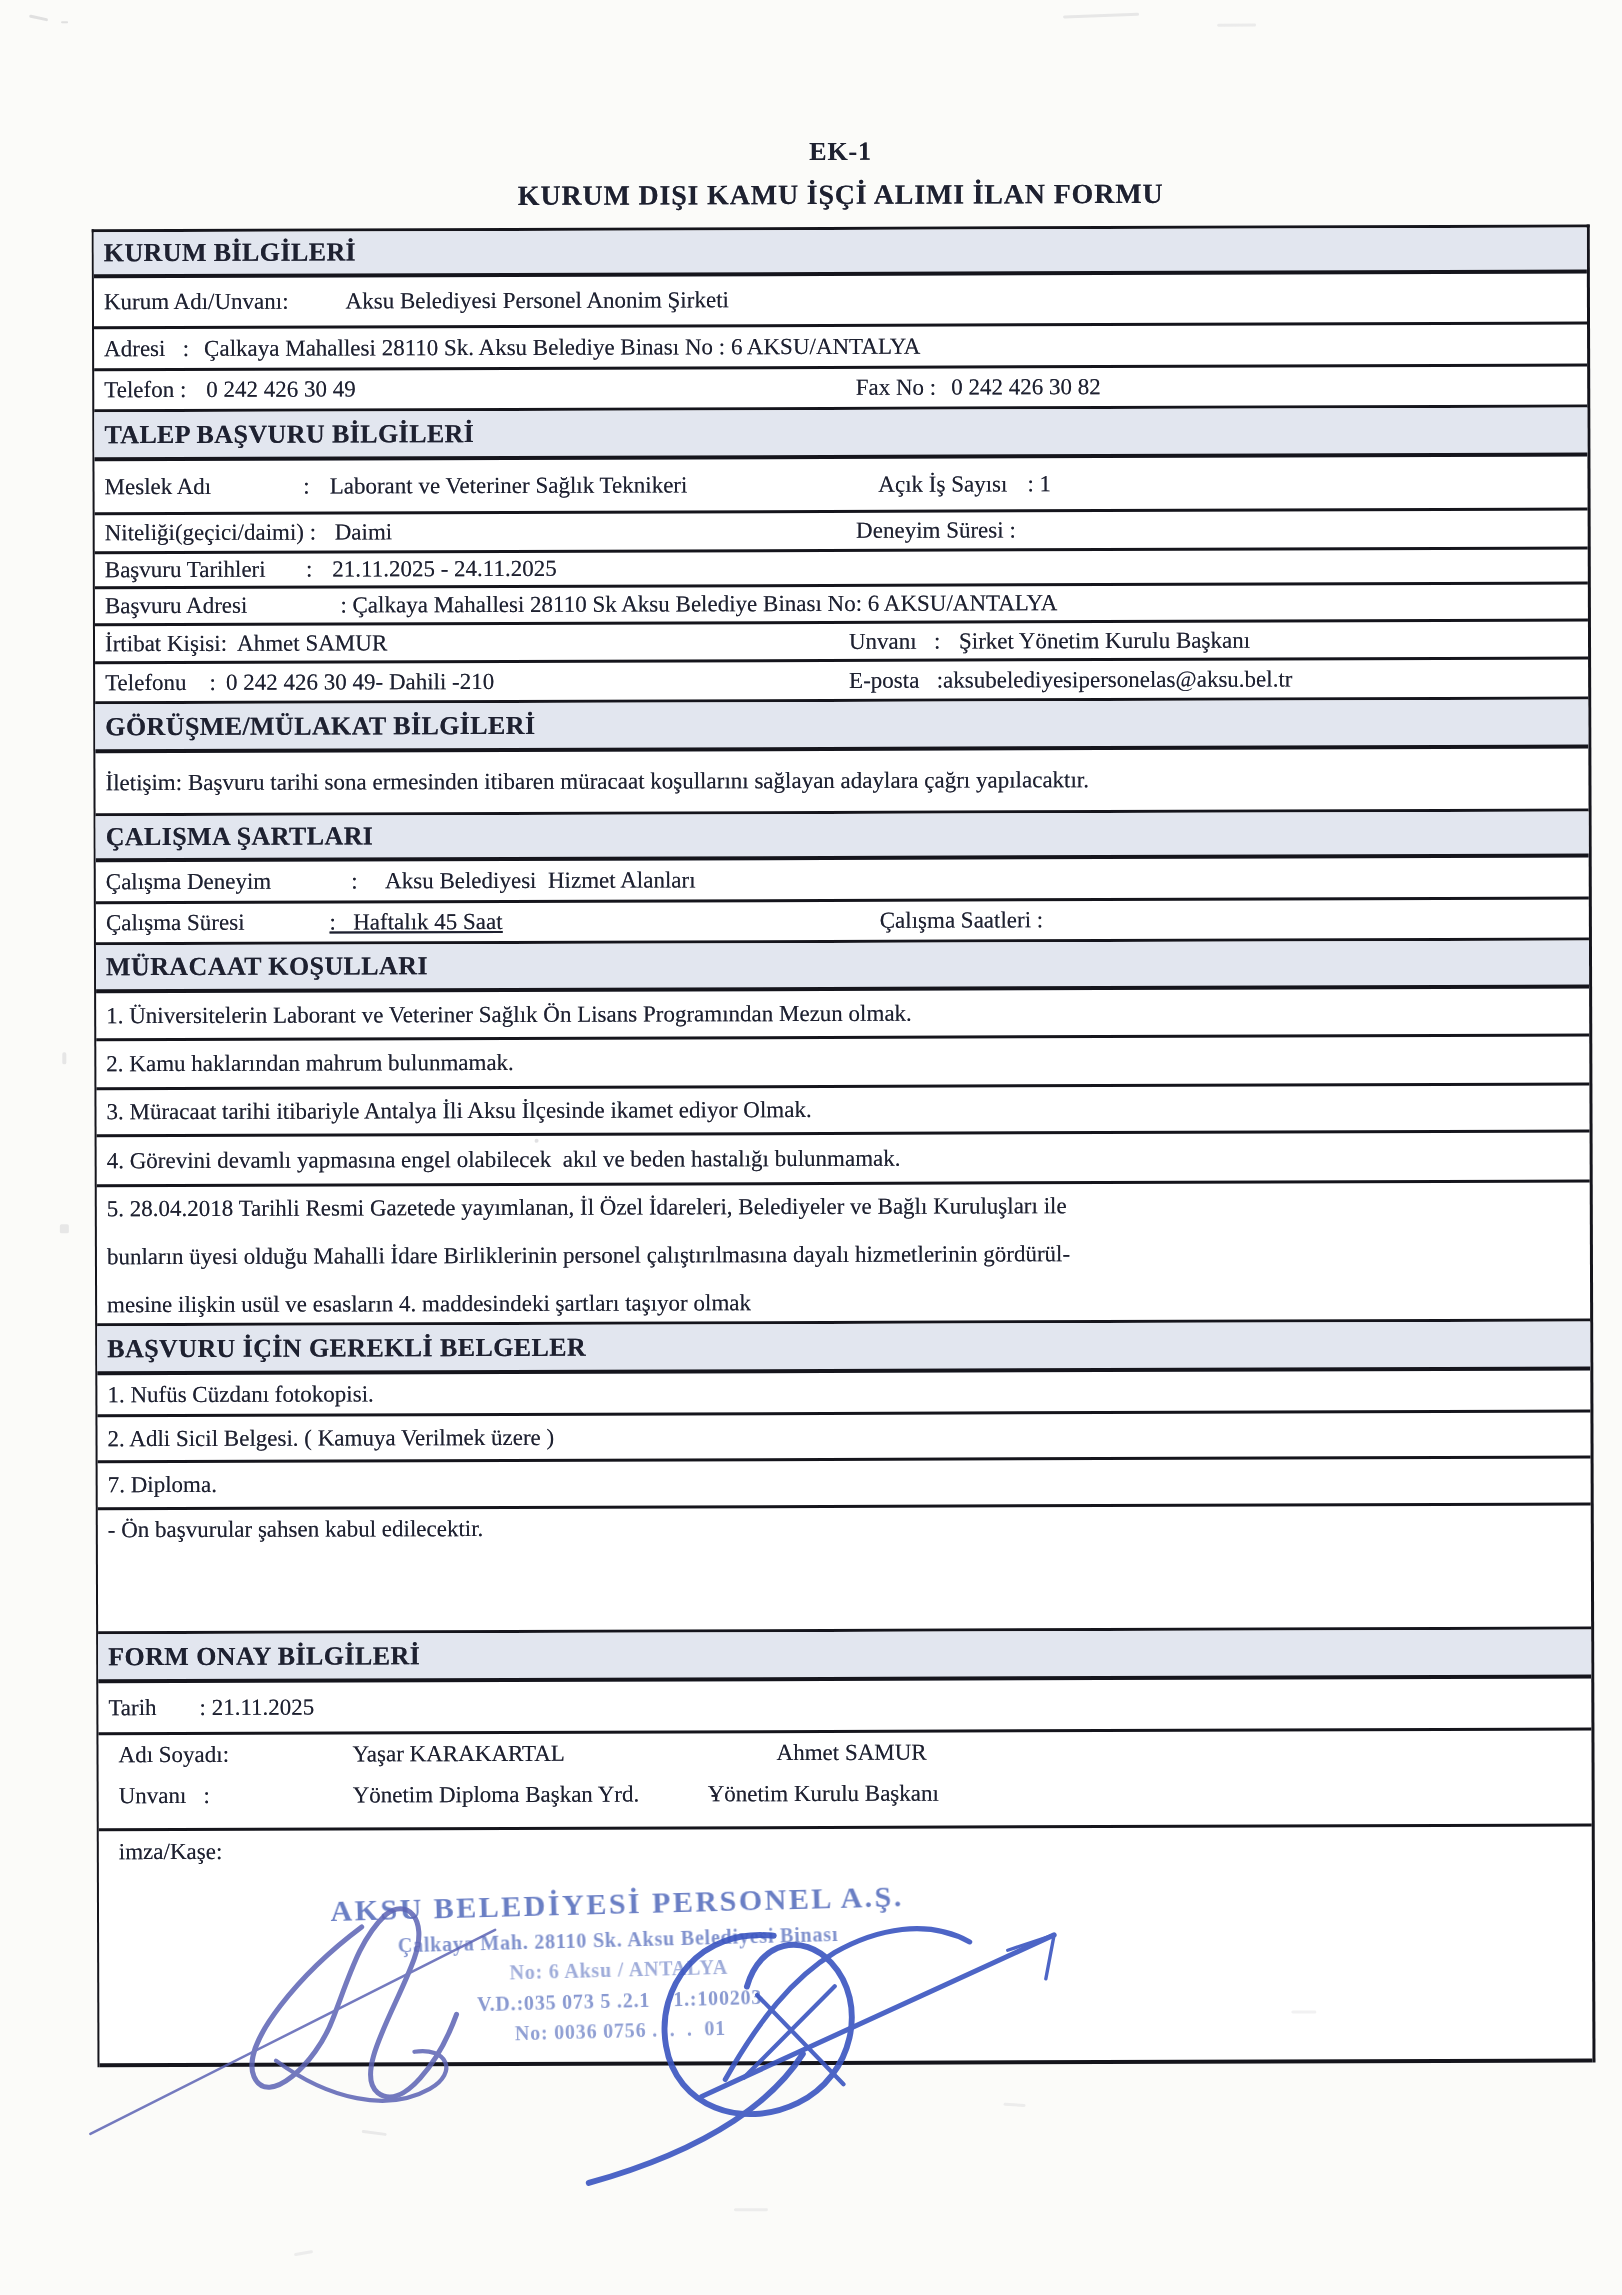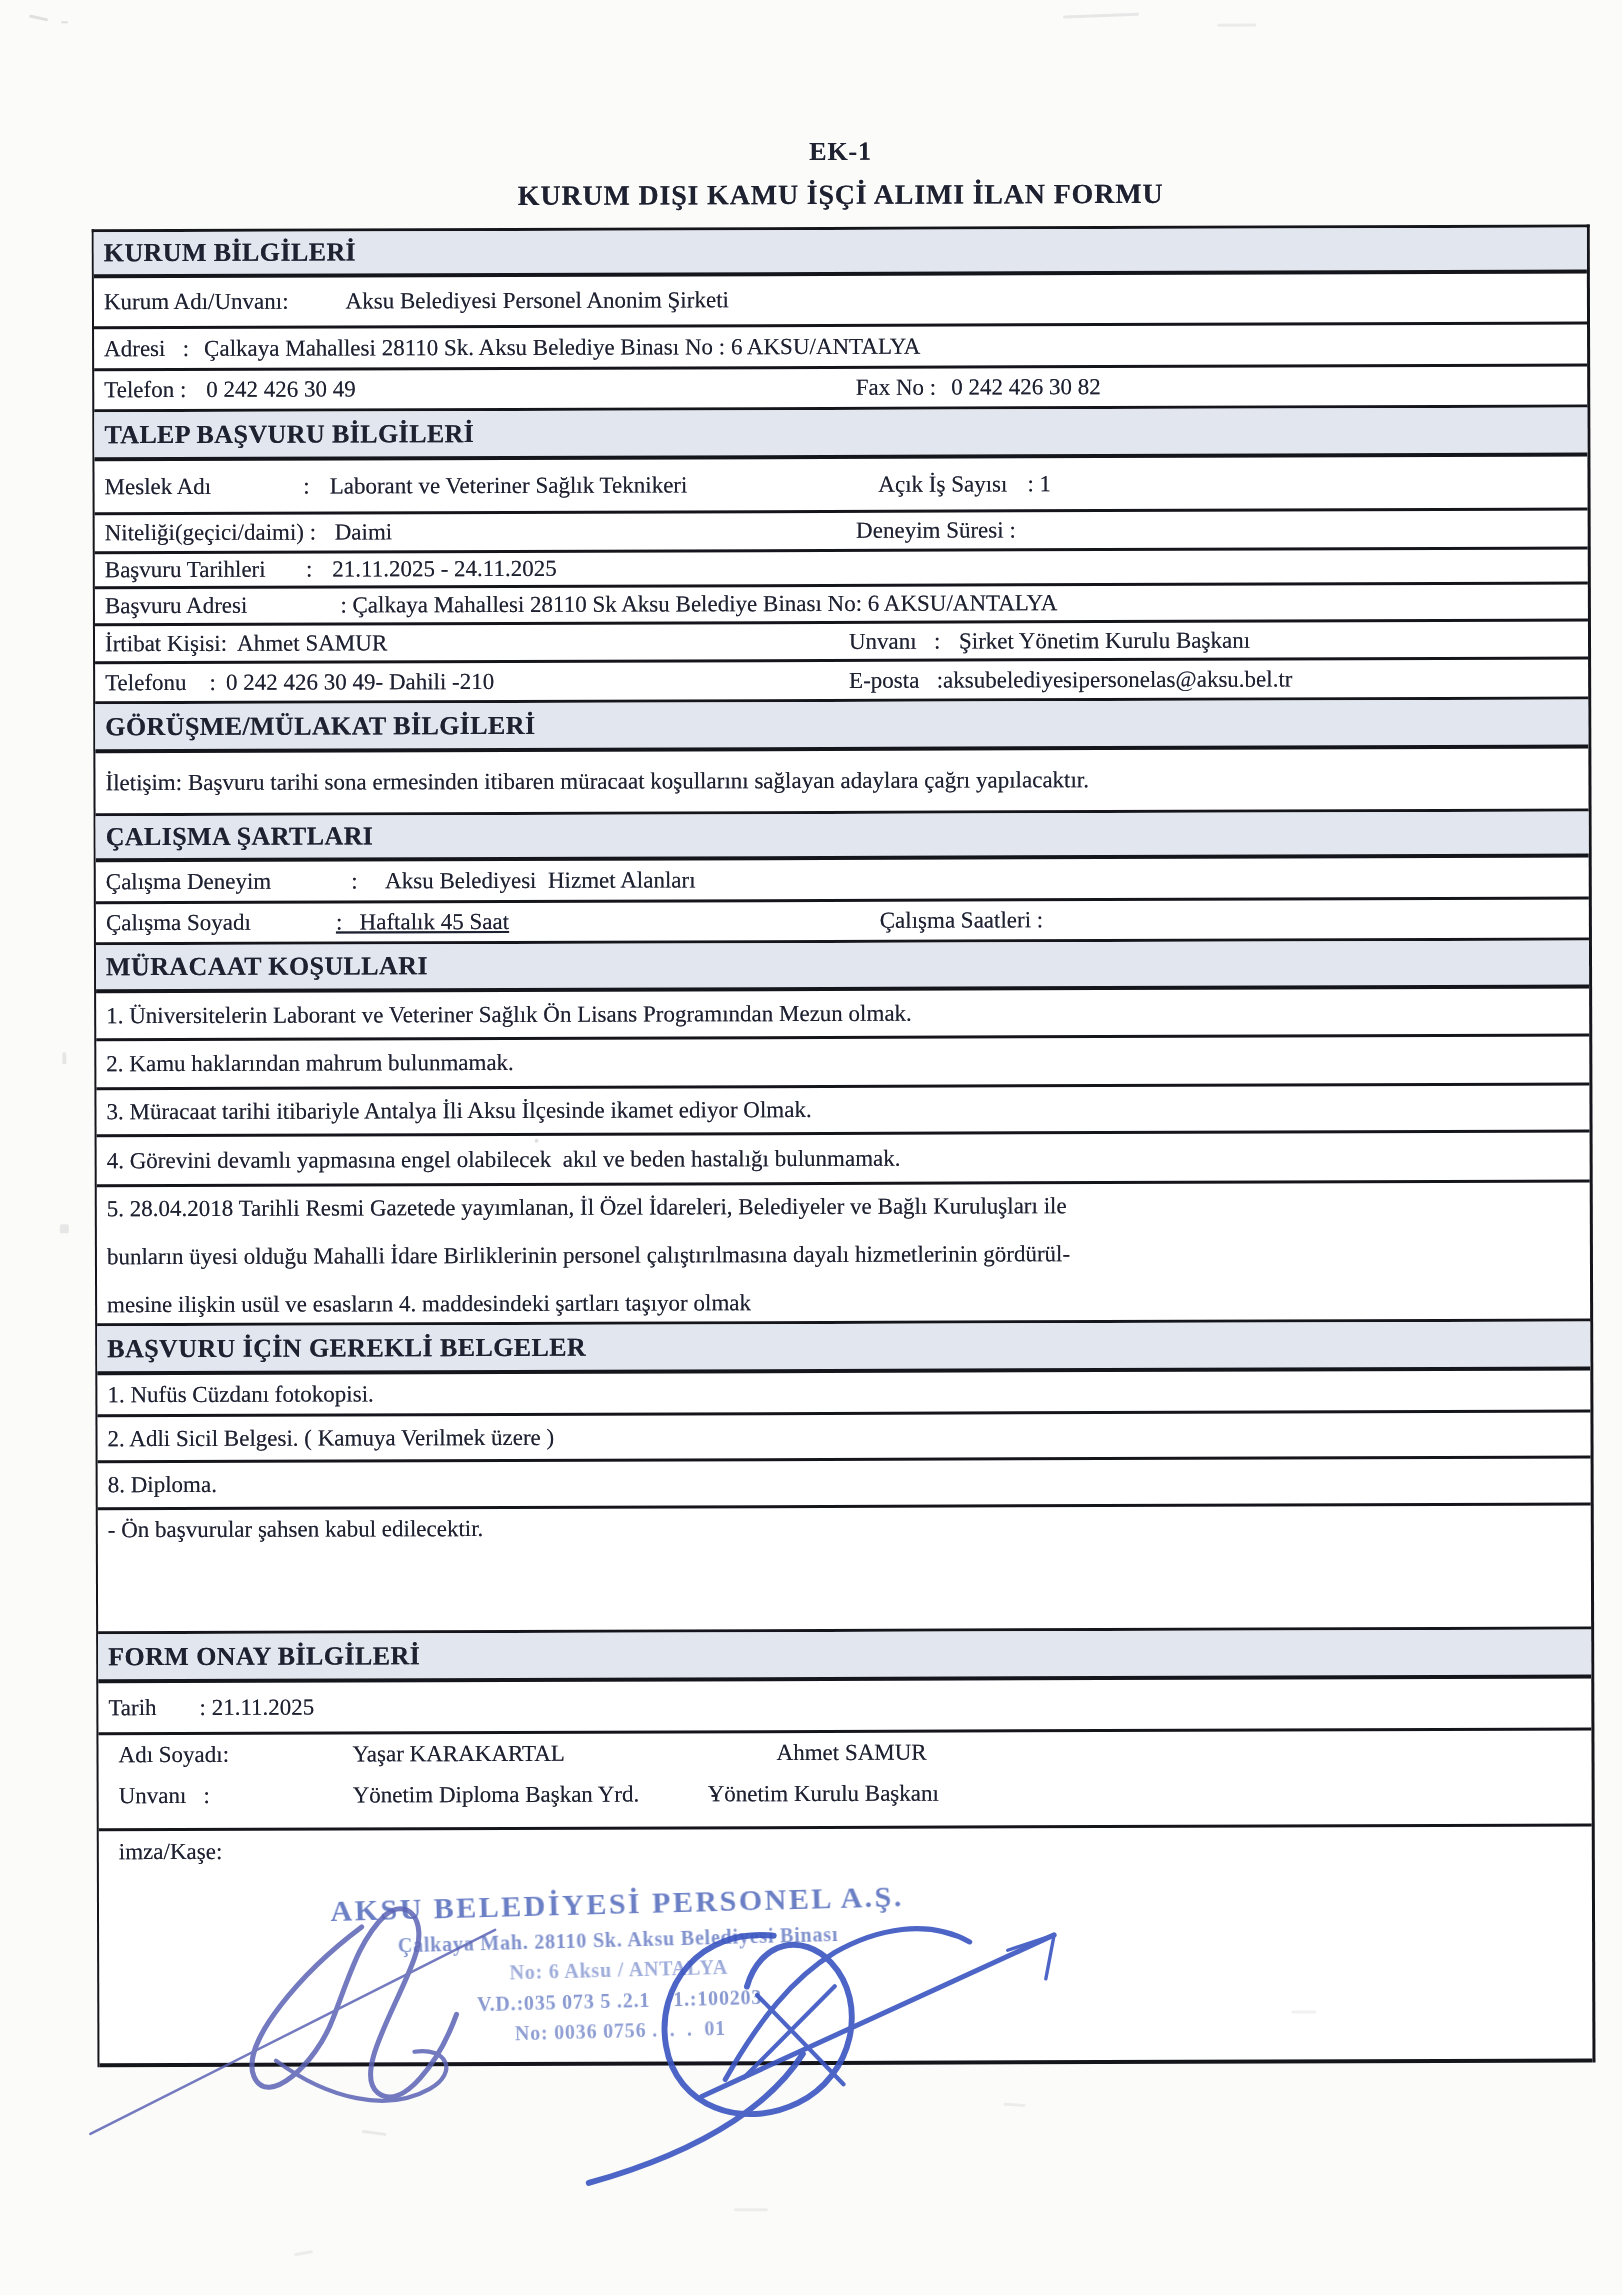--- a/index.html
+++ b/index.html
@@ -180,21 +180,21 @@
     </div>
 
     <div class="row sec h55">
       <span>ÇALIŞMA ŞARTLARI</span>
     </div>
     <div class="row h50">
       <span class="lbl">Çalışma Deneyim</span>
       <span class="val g95">:     Aksu Belediyesi  Hizmet Alanları</span>
     </div>
     <div class="row h48">
-      <span class="lbl">Çalışma Soyadı</span>
+      <span class="lbl">Çalışma Süresi</span>
       <span class="val g100">:   Haftalık 45 Saat</span>
       <span class="col2" style="left:52.5%;">Çalışma Saatleri :</span>
     </div>
 
     <div class="row sec h57">
       <span>MÜRACAAT KOŞULLARI</span>
     </div>
     <div class="row h57">
       <span class="lbl">1. Üniversitelerin Laborant ve Veteriner Sağlık Ön Lisans Programından Mezun olmak.</span>
     </div>
@@ -216,21 +216,21 @@
     <div class="row sec h58">
       <span>BAŞVURU İÇİN GEREKLİ BELGELER</span>
     </div>
     <div class="row h50">
       <span class="lbl">1. Nufüs Cüzdanı fotokopisi.</span>
     </div>
     <div class="row h54">
       <span class="lbl">2. Adli Sicil Belgesi. ( Kamuya Verilmek üzere )</span>
     </div>
     <div class="row h56">
-      <span class="lbl">8. Diploma.</span>
+      <span class="lbl">7. Diploma.</span>
     </div>
     <div class="row h100 top-text" style="border-bottom:none;">
       <span class="lbl">- Ön başvurular şahsen kabul edilecektir.</span>
     </div>
     <div class="row spacer"></div>
 
     <div class="row sec h58">
       <span>FORM ONAY BİLGİLERİ</span>
     </div>
     <div class="row h62">

